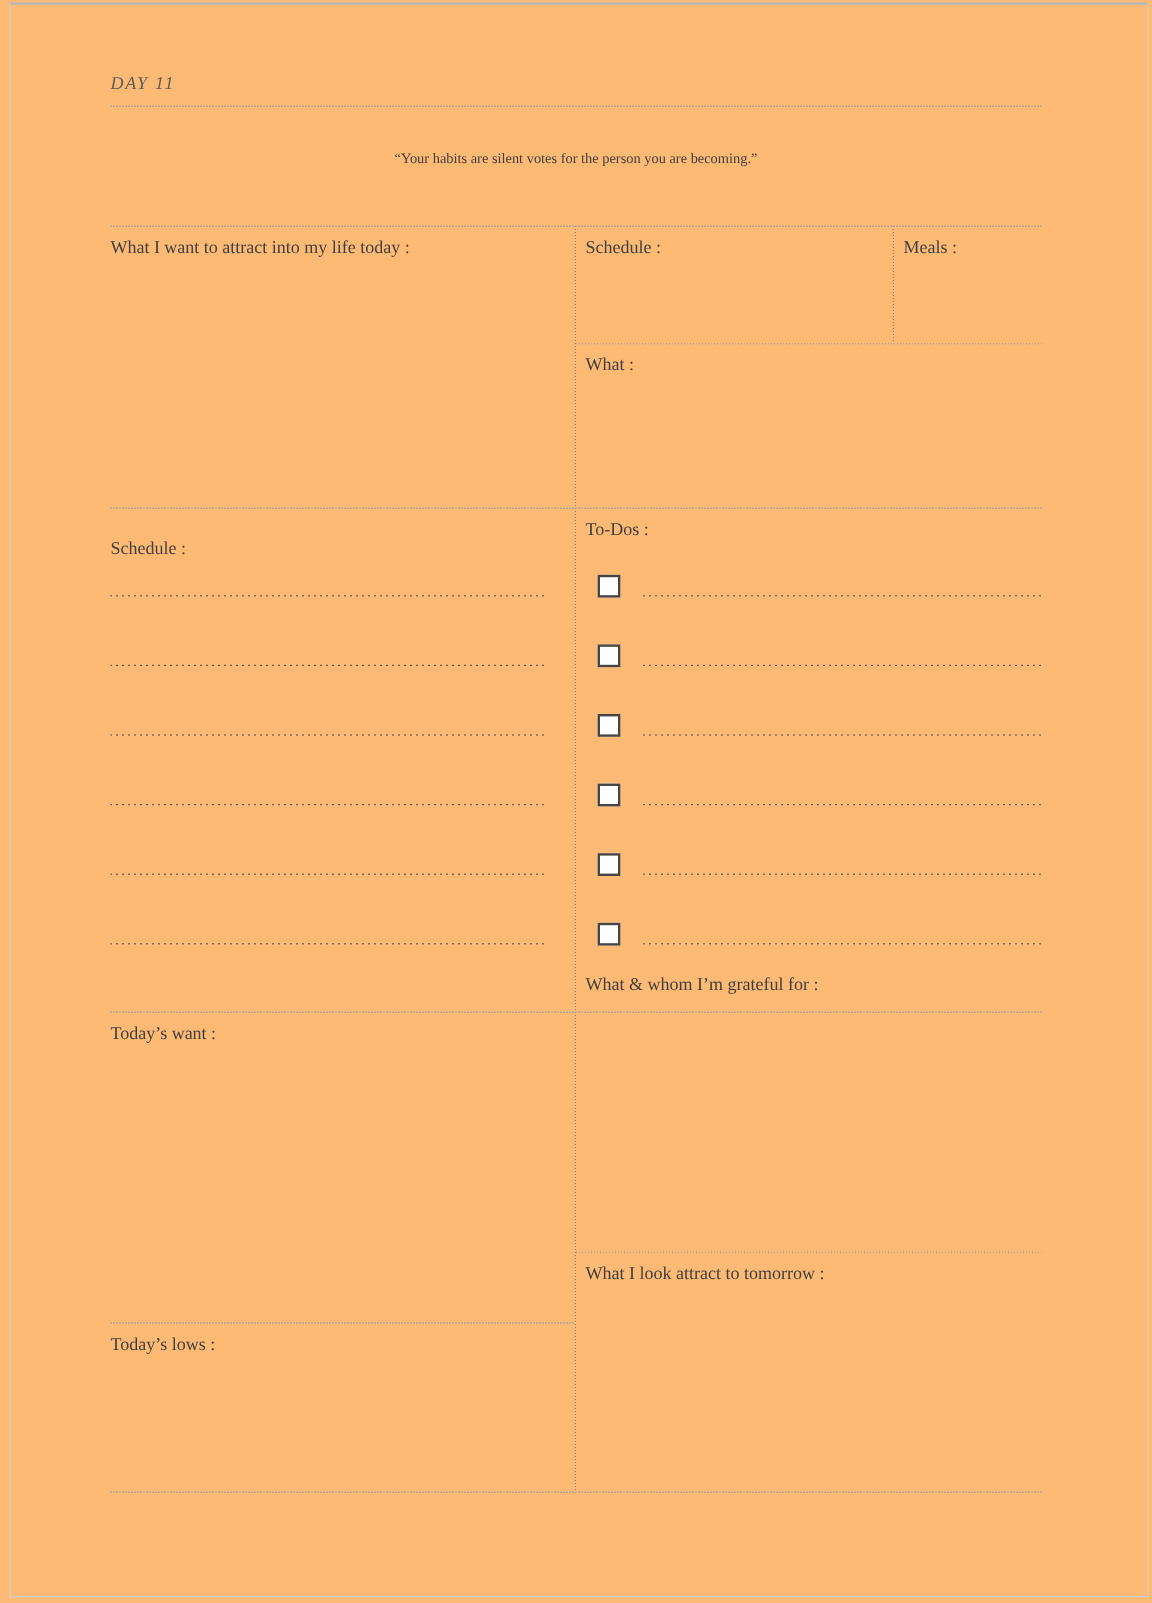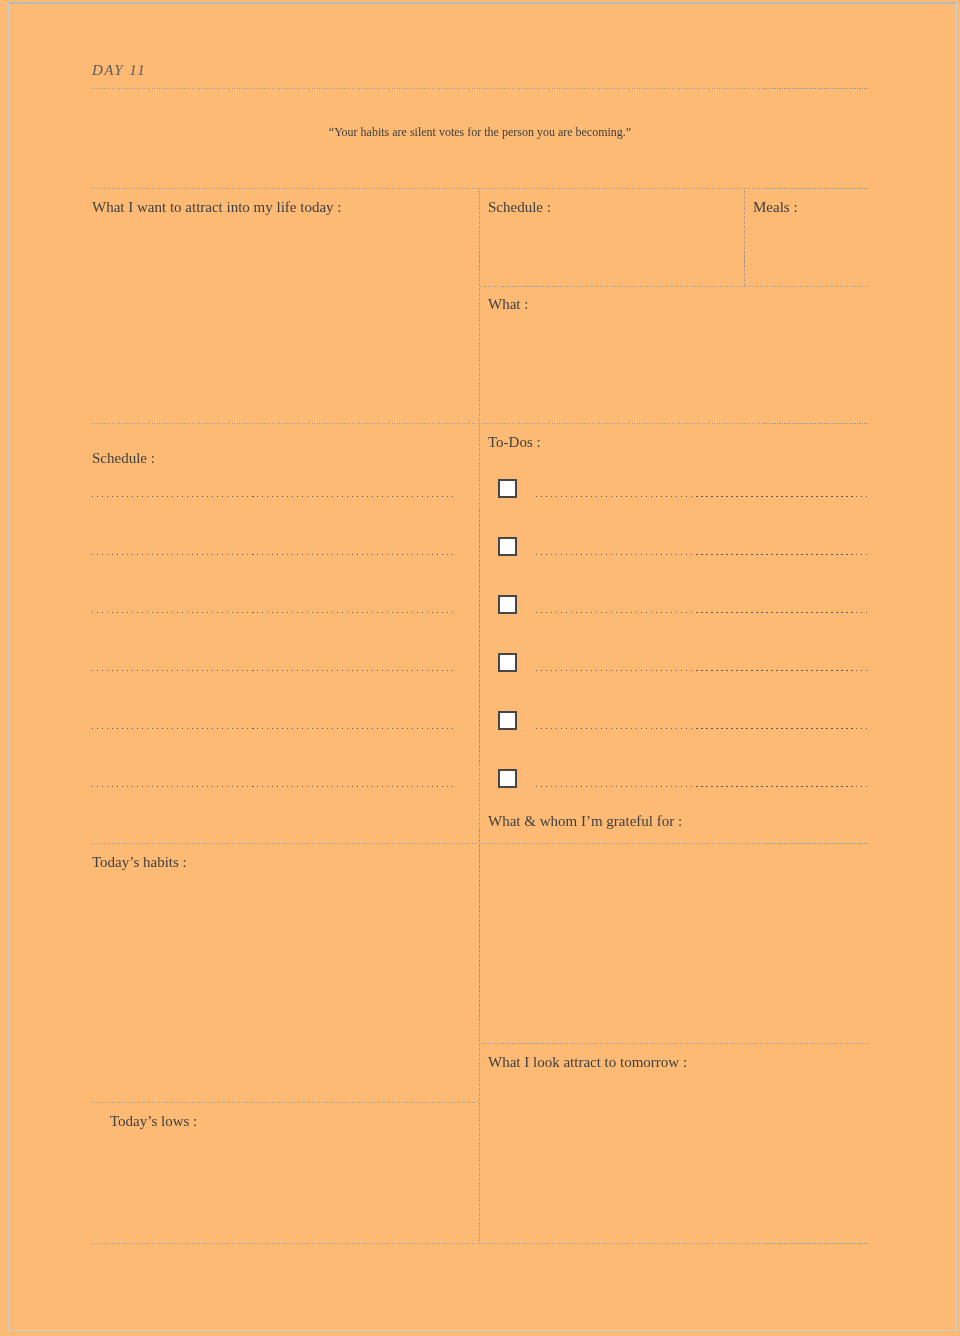--- a/index.html
+++ b/index.html
@@ -107,21 +107,21 @@
   
   .attract-label   { left: 92px;  top: 198px; }
   .exercises-label { left: 488px; top: 198px; }
   .sleep-label     { left: 753px; top: 198px; }
   .meals-label     { left: 488px; top: 295px; }
   .schedule-label  { left: 92px;  top: 449px; }
   .todos-label     { left: 488px; top: 433px; }
   .highs-label     { left: 92px;  top: 853px; }
   .grateful-label  { left: 488px; top: 812px; }
   .tomorrow-label  { left: 488px; top: 1053px; }
-  .lows-label      { left: 92px;  top: 1112px; margin-left: 18px; }
+  .lows-label      { left: 92px;  top: 1112px; }
 </style>
 </head>
 <body>
 
 <div class="canvas">
   <div class="page-border"></div>
 
   <div class="day-label">DAY 11</div>
   <div class="hline header-rule"></div>
 
@@ -136,21 +136,21 @@
   <div class="hline grateful-bottom"></div>
   <div class="hline highs-bottom"></div>
   <div class="hline grid-bottom"></div>
 
   <div class="label attract-label">What I want to attract into my life today :</div>
   <div class="label exercises-label">Schedule :</div>
   <div class="label sleep-label">Meals :</div>
   <div class="label meals-label">What :</div>
   <div class="label schedule-label">Schedule :</div>
   <div class="label todos-label">To-Dos :</div>
-  <div class="label highs-label">Today’s habits :</div>
+  <div class="label highs-label">Today’s want :</div>
   <div class="label grateful-label">What &amp; whom I’m grateful for :</div>
   <div class="label tomorrow-label">What I look attract to tomorrow :</div>
   <div class="label lows-label">Today’s lows :</div>
 
   <div class="schedule-lines">
     <div class="wline"></div>
   <div class="wline"></div>
       <div class="wline"></div>
       <div class="wline"></div>
       <div class="wline"></div>

